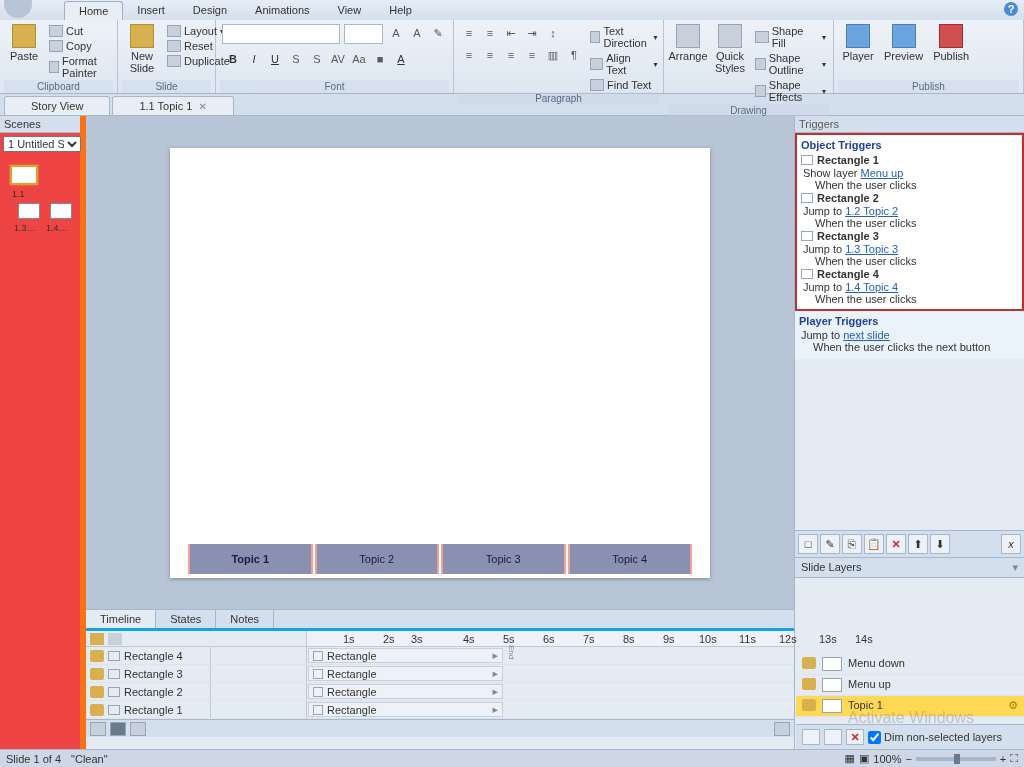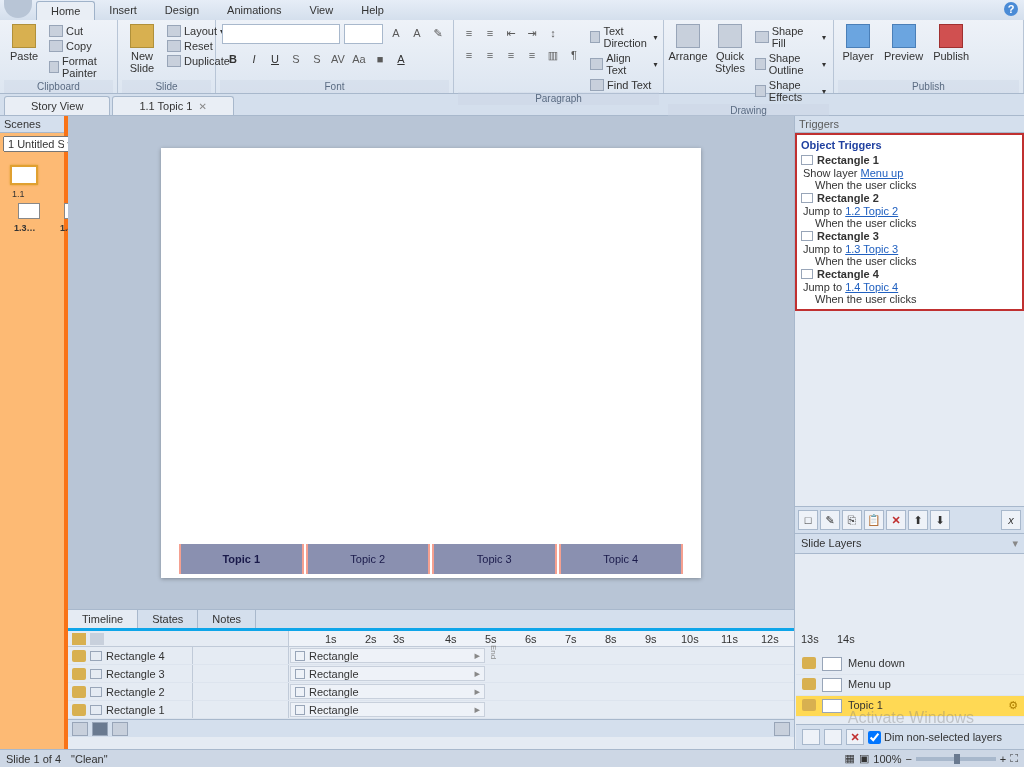--- a/index.html
+++ b/index.html
@@ -1,45 +1,45 @@
 <!DOCTYPE html>
 <html><head>
 <meta charset="utf-8">
 <style>
 *{box-sizing:border-box;margin:0;padding:0;font-family:"Segoe UI",Tahoma,sans-serif;font-size:11px;color:#333;}
 body{width:1024px;height:767px;background:#cdd7e5;overflow:hidden;position:relative;}
 .mainmenu{height:20px;background:linear-gradient(#e6edf7,#d4dfed);display:flex;align-items:center;padding-left:36px;}
 .mainmenu .logo{position:absolute;left:4px;top:0;width:28px;height:18px;background:#b8c5d6;border-radius:0 0 14px 14px;}
 .mainmenu .tab{padding:3px 14px;cursor:default;}
-.mainmenu .tab.active{background:#e9eef5;border:1px solid #9fb2c9;border-bottom:none;border-radius:3px 3px 0 0;}
+.mainmenu .tab.active{background:#e9eef5;border:1px solid #9fb2c9;border-bottom:none;border-radius:3px 3px 0 0;margin-left:28px;}
 .help-icon{position:absolute;right:6px;top:2px;width:14px;height:14px;border-radius:50%;background:#4a8bd6;color:#fff;text-align:center;line-height:14px;font-weight:bold;}
 .ribbon{height:74px;background:linear-gradient(#eef2f8,#dde6f1);border-bottom:1px solid #a8b8cc;display:flex;}
 .rgroup{border-right:1px solid #b8c5d6;display:flex;flex-direction:column;justify-content:space-between;padding:2px 4px 0 4px;}
 .rgroup .body{display:flex;flex:1;align-items:flex-start;gap:2px;}
 .rgroup .title{text-align:center;color:#5a6b82;font-size:10px;padding:1px 0;background:rgba(200,210,225,.3);}
 .bigbtn{display:flex;flex-direction:column;align-items:center;padding:2px 4px;min-width:40px;}
 .bigbtn .ico{width:24px;height:24px;background:#d8b050;border:1px solid #b0903a;margin-bottom:2px;}
 .bigbtn .ico.blue{background:#6ba5e0;border-color:#4a7fb8;}
 .bigbtn .ico.grey{background:#c8d0dc;border-color:#98a5b8;}
 .smbtns{display:flex;flex-direction:column;gap:1px;padding-top:2px;}
 .smbtn{display:flex;align-items:center;gap:3px;padding:1px 3px;color:#5a5a5a;}
 .smbtn .si{width:14px;height:12px;background:#c8d0dc;border:1px solid #98a5b8;}
 .fontbox{width:120px;height:20px;border:1px solid #a8b8cc;background:#fff;margin:2px;}
 .toolrow{display:flex;gap:3px;padding:2px;}
 .toolbtn{width:18px;height:18px;border:1px solid transparent;display:flex;align-items:center;justify-content:center;color:#5a5a5a;}
 .doctabs{height:22px;background:#d4dfed;border-bottom:1px solid #a8b8cc;display:flex;align-items:flex-end;padding-left:4px;gap:2px;}
 .doctab{padding:3px 26px;background:#e9eef5;border:1px solid #a8b8cc;border-bottom:none;border-radius:3px 3px 0 0;display:flex;align-items:center;gap:6px;}
 .doctab .x{color:#888;font-size:10px;}
 .workarea{position:absolute;top:116px;left:0;right:0;bottom:18px;display:flex;}
-.scenes{width:68px;background:#fdba74;border-right:4px solid #f97316;}
+.scenes{width:86px;background:#ef4444;border-right:6px solid #f97316;}
 .scenes .hdr{background:#d4dfed;padding:2px 4px;border-bottom:1px solid #a8b8cc;}
 .scenes select{width:78px;margin:3px;font-size:11px;}
 .thumb{width:28px;height:20px;background:#fff;border:1px solid #888;margin:4px;}
 .thumb.sel{border:2px solid #e0a030;box-shadow:0 0 2px #e0a030;}
-.thumbrow{display:flex;gap:16px;padding-left:8px;font-weight:bold;}
+.thumbrow{display:flex;gap:2px;padding-left:8px;}
 .center{flex:1;display:flex;flex-direction:column;background:#b8c5d6;}
 .canvas-area{flex:1;display:flex;align-items:center;justify-content:center;overflow:hidden;}
 .slide{width:540px;height:430px;background:#fff;box-shadow:0 1px 4px rgba(0,0,0,.3);position:relative;}
 .topics{position:absolute;bottom:4px;left:18px;right:18px;display:flex;gap:2px;}
 .topic{flex:1;height:30px;background:#8a90b0;border-left:2px solid #f5a090;border-right:2px solid #f5a090;display:flex;align-items:center;justify-content:center;color:#1a1a4a;}
 .topic.sel{font-weight:bold;}
 .timeline{height:140px;background:#e5ebf3;border-top:1px solid #a8b8cc;}
 .tltabs{display:flex;background:#d4dfed;border-bottom:3px solid #0ea5e9;}
 .tltab{padding:3px 14px;border-right:1px solid #a8b8cc;}
 .tltab.active{background:#e5ebf3;}
@@ -450,20 +450,25 @@
           <div>
             <div class="tg-obj">
               <div class="sq"></div>
               <span>Rectangle 4</span>
             </div>
             <div class="tg-act">Jump to <a>1.4 Topic 4</a></div>
             <div class="tg-when">When the user clicks</div>
           </div>
         </div>
     </div>
+    <div class="player-tg">
+      <div class="tg-title">Player Triggers</div>
+      <div class="tg-act"><span>Jump to</span> <a>next slide</a></div>
+      <div class="tg-when">When the user clicks the next button</div>
+    </div>
     <div style="flex:1"></div>
     <div class="tg-toolbar">
       <div class="b">□</div>
       <div class="b">✎</div>
       <div class="b">⎘</div>
       <div class="b">📋</div>
       <div class="b red">✕</div>
       <div class="b">⬆</div>
       <div class="b">⬇</div>
       <div class="spacer"></div>

